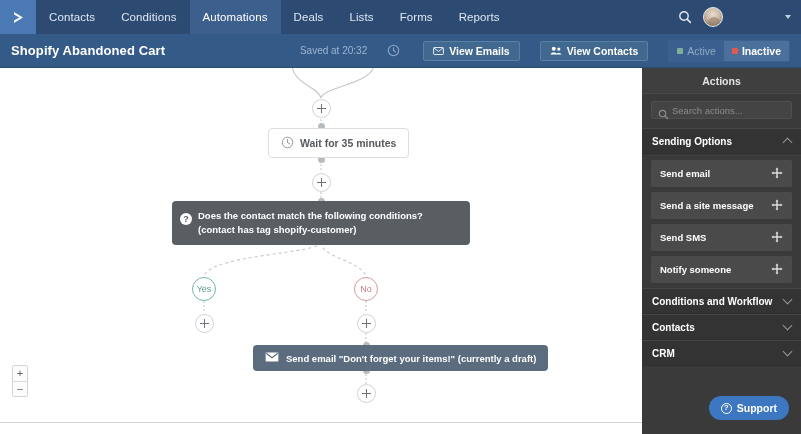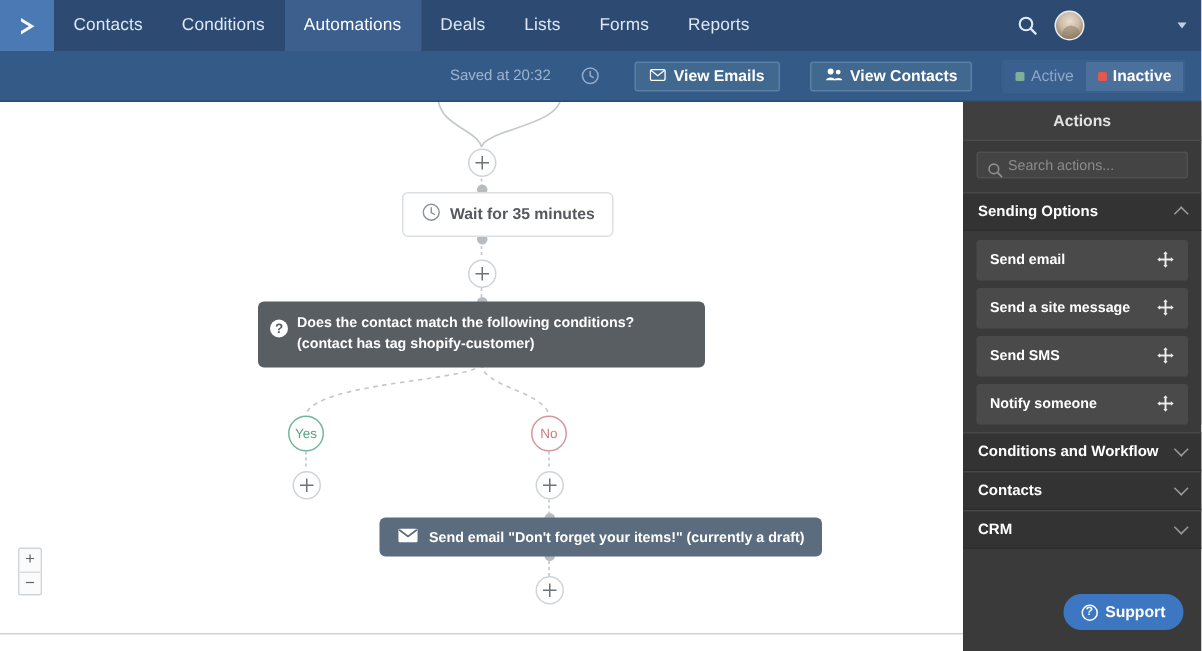--- a/index.html
+++ b/index.html
@@ -236,20 +236,21 @@
           <line x1="9.1" y1="9.1" x2="12.4" y2="12.4" stroke="#e2ebf5" stroke-width="1.5" stroke-linecap="round"></line>
         </svg>
       </div>
       <div class="avatar"></div>
       <span class="user-name">jmadison</span>
       <span class="caret-down"></span>
     </div>
   </div>
 
   <div class="subhead">
+    <div class="page-title">Shopify Abandoned Cart</div>
     <div class="subhead-right">
       <span class="saved-text">Saved at 20:32</span>
       <span class="clock-btn">
         <svg width="13" height="13" viewBox="0 0 14 14">
           <circle cx="7" cy="7" r="5.6" fill="none" stroke="#93abc8" stroke-width="1.1"></circle>
           <path d="M7 4 L7 7 L9.2 8.3" fill="none" stroke="#93abc8" stroke-width="1.1" stroke-linecap="round"></path>
         </svg>
       </span>
       <div class="btn-light">
         <span>

